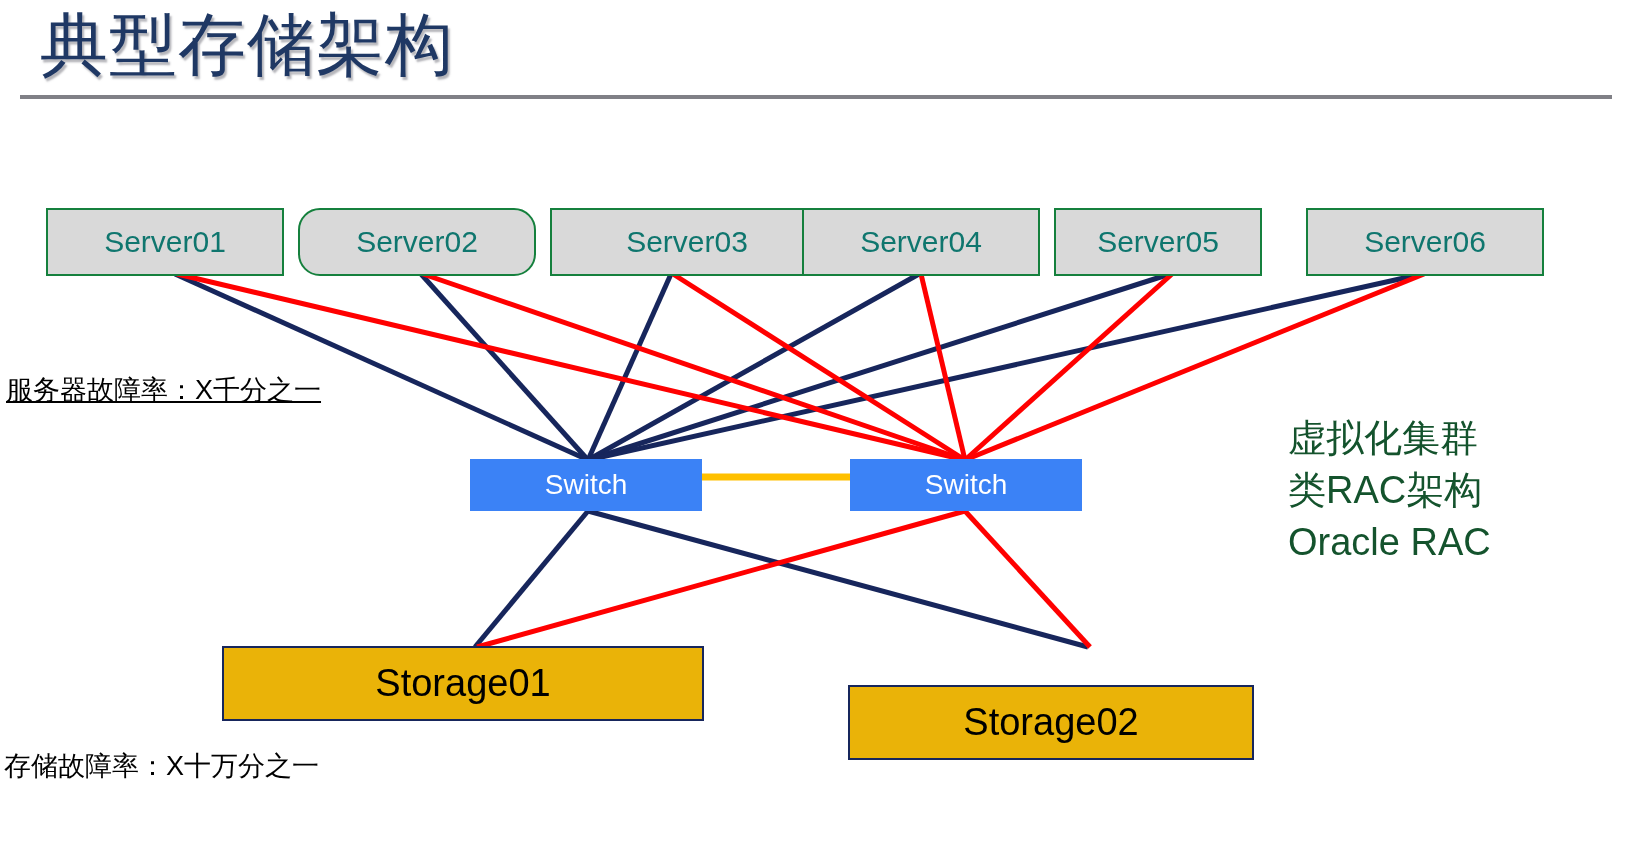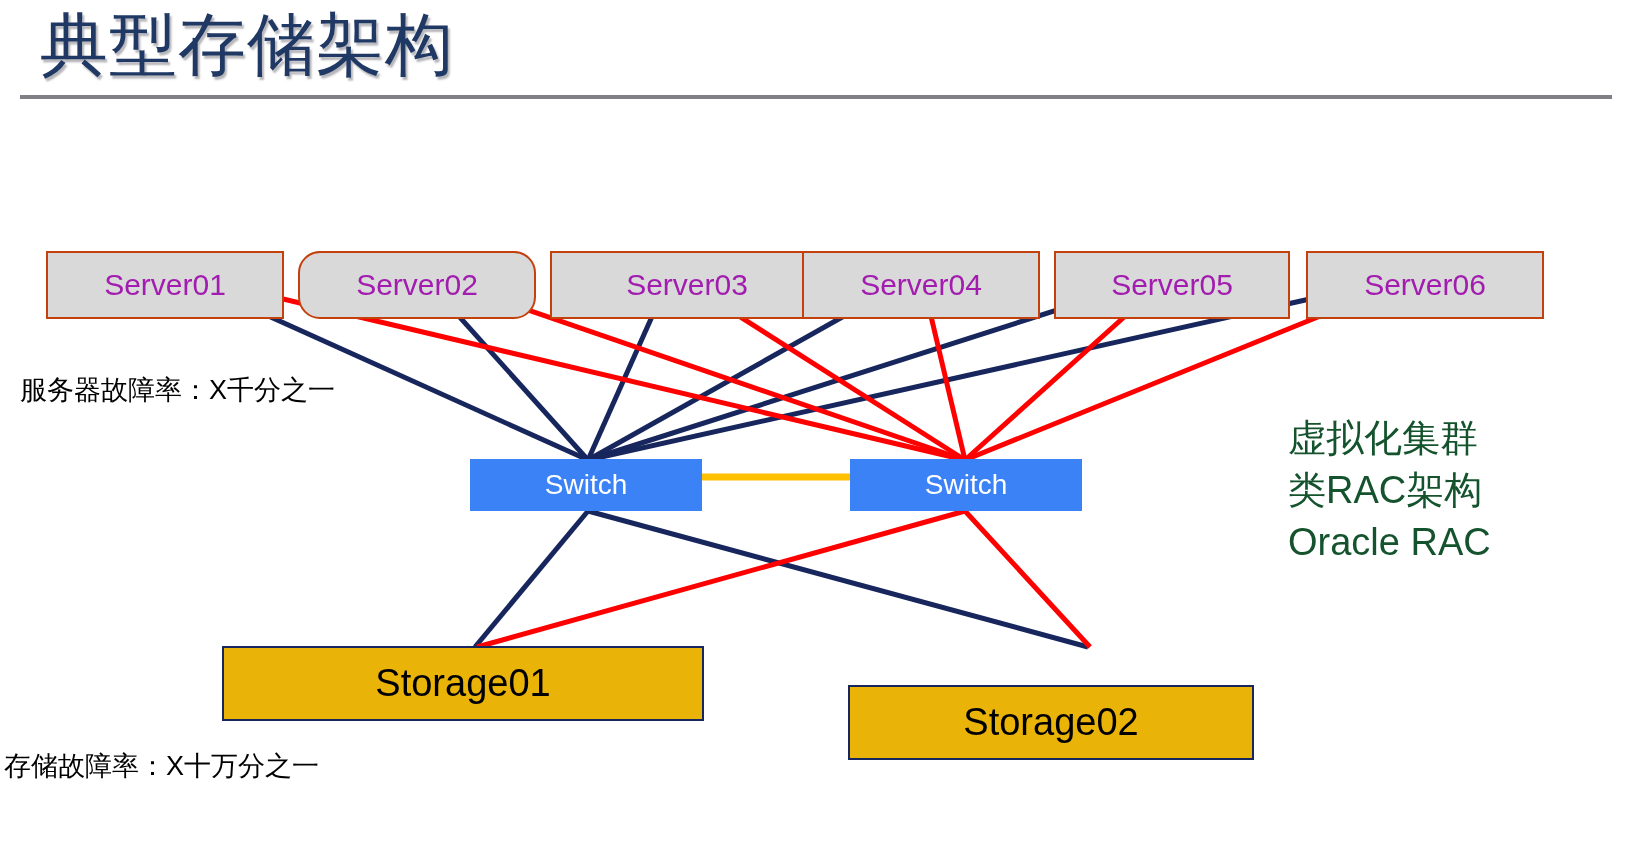--- a/index.html
+++ b/index.html
@@ -53,25 +53,24 @@
   
   .node {
     position: absolute;
     box-sizing: border-box;
     display: flex;
     align-items: center;
     justify-content: center;
   }
   .node.server {
     background: #d9d9d9;
-    border: 2px solid #c2410c;
+    border: 2px solid #15803d;
     height: 68px;
     font-size: 30px;
-    color: #a21caf;
-    margin-top: 43px;
+    color: #0f766e;
   }
   .node.storage {
     background: #eab308;
     border: 2px solid #17265c;
     height: 75px;
     font-size: 38px;
     color: #000000;
   }
   .node.switch {
     background: #3b82f6;
@@ -131,42 +130,42 @@
   </div>
   <div class="node server" id="srv-1" style="left: 298px; top: 208px; width: 238px; border-radius: 22px;">
     <span>Server02</span>
   </div>
   <div class="node server" id="srv-2" style="left: 550px; top: 208px; width: 274px;">
     <span>Server03</span>
   </div>
   <div class="node server" id="srv-3" style="left: 802px; top: 208px; width: 238px;">
     <span>Server04</span>
   </div>
-  <div class="node server" id="srv-4" style="left: 1054px; top: 208px; width: 236px;">
+  <div class="node server" id="srv-4" style="left: 1054px; top: 208px; width: 208px;">
     <span>Server05</span>
   </div>
   <div class="node server" id="srv-5" style="left: 1306px; top: 208px; width: 238px; text-align: right;">
     <span>Server06</span>
   </div>
 
   <div class="node switch" id="sw-0" style="left: 470px; top: 459px; width: 232px;">
     <span>Switch</span>
   </div>
   <div class="node switch" id="sw-1" style="left: 850px; top: 459px; width: 232px;">
     <span>Switch</span>
   </div>
 
   <div class="node storage" id="st-0" style="left: 222px; top: 646px; width: 482px;">
     <span>Storage01</span>
   </div>
   <div class="node storage" id="st-1" style="left: 848px; top: 646px; width: 406px; margin-top: 39px;">
     <span>Storage02</span>
   </div>
 
-  <div class="note" style="left:20px; top:372px;">服务器故障率：X千分之一</div>
+  <div class="note" style="left:6px; top:372px;text-decoration:underline;">服务器故障率：X千分之一</div>
   <div class="note" style="left:4px; top:748px;">存储故障率：X十万分之一</div>
 
   <div class="rac-block">
     <div>虚拟化集群</div>
     <div>类RAC架构</div>
     <div>Oracle RAC</div>
   </div>
 
 </div>
 

